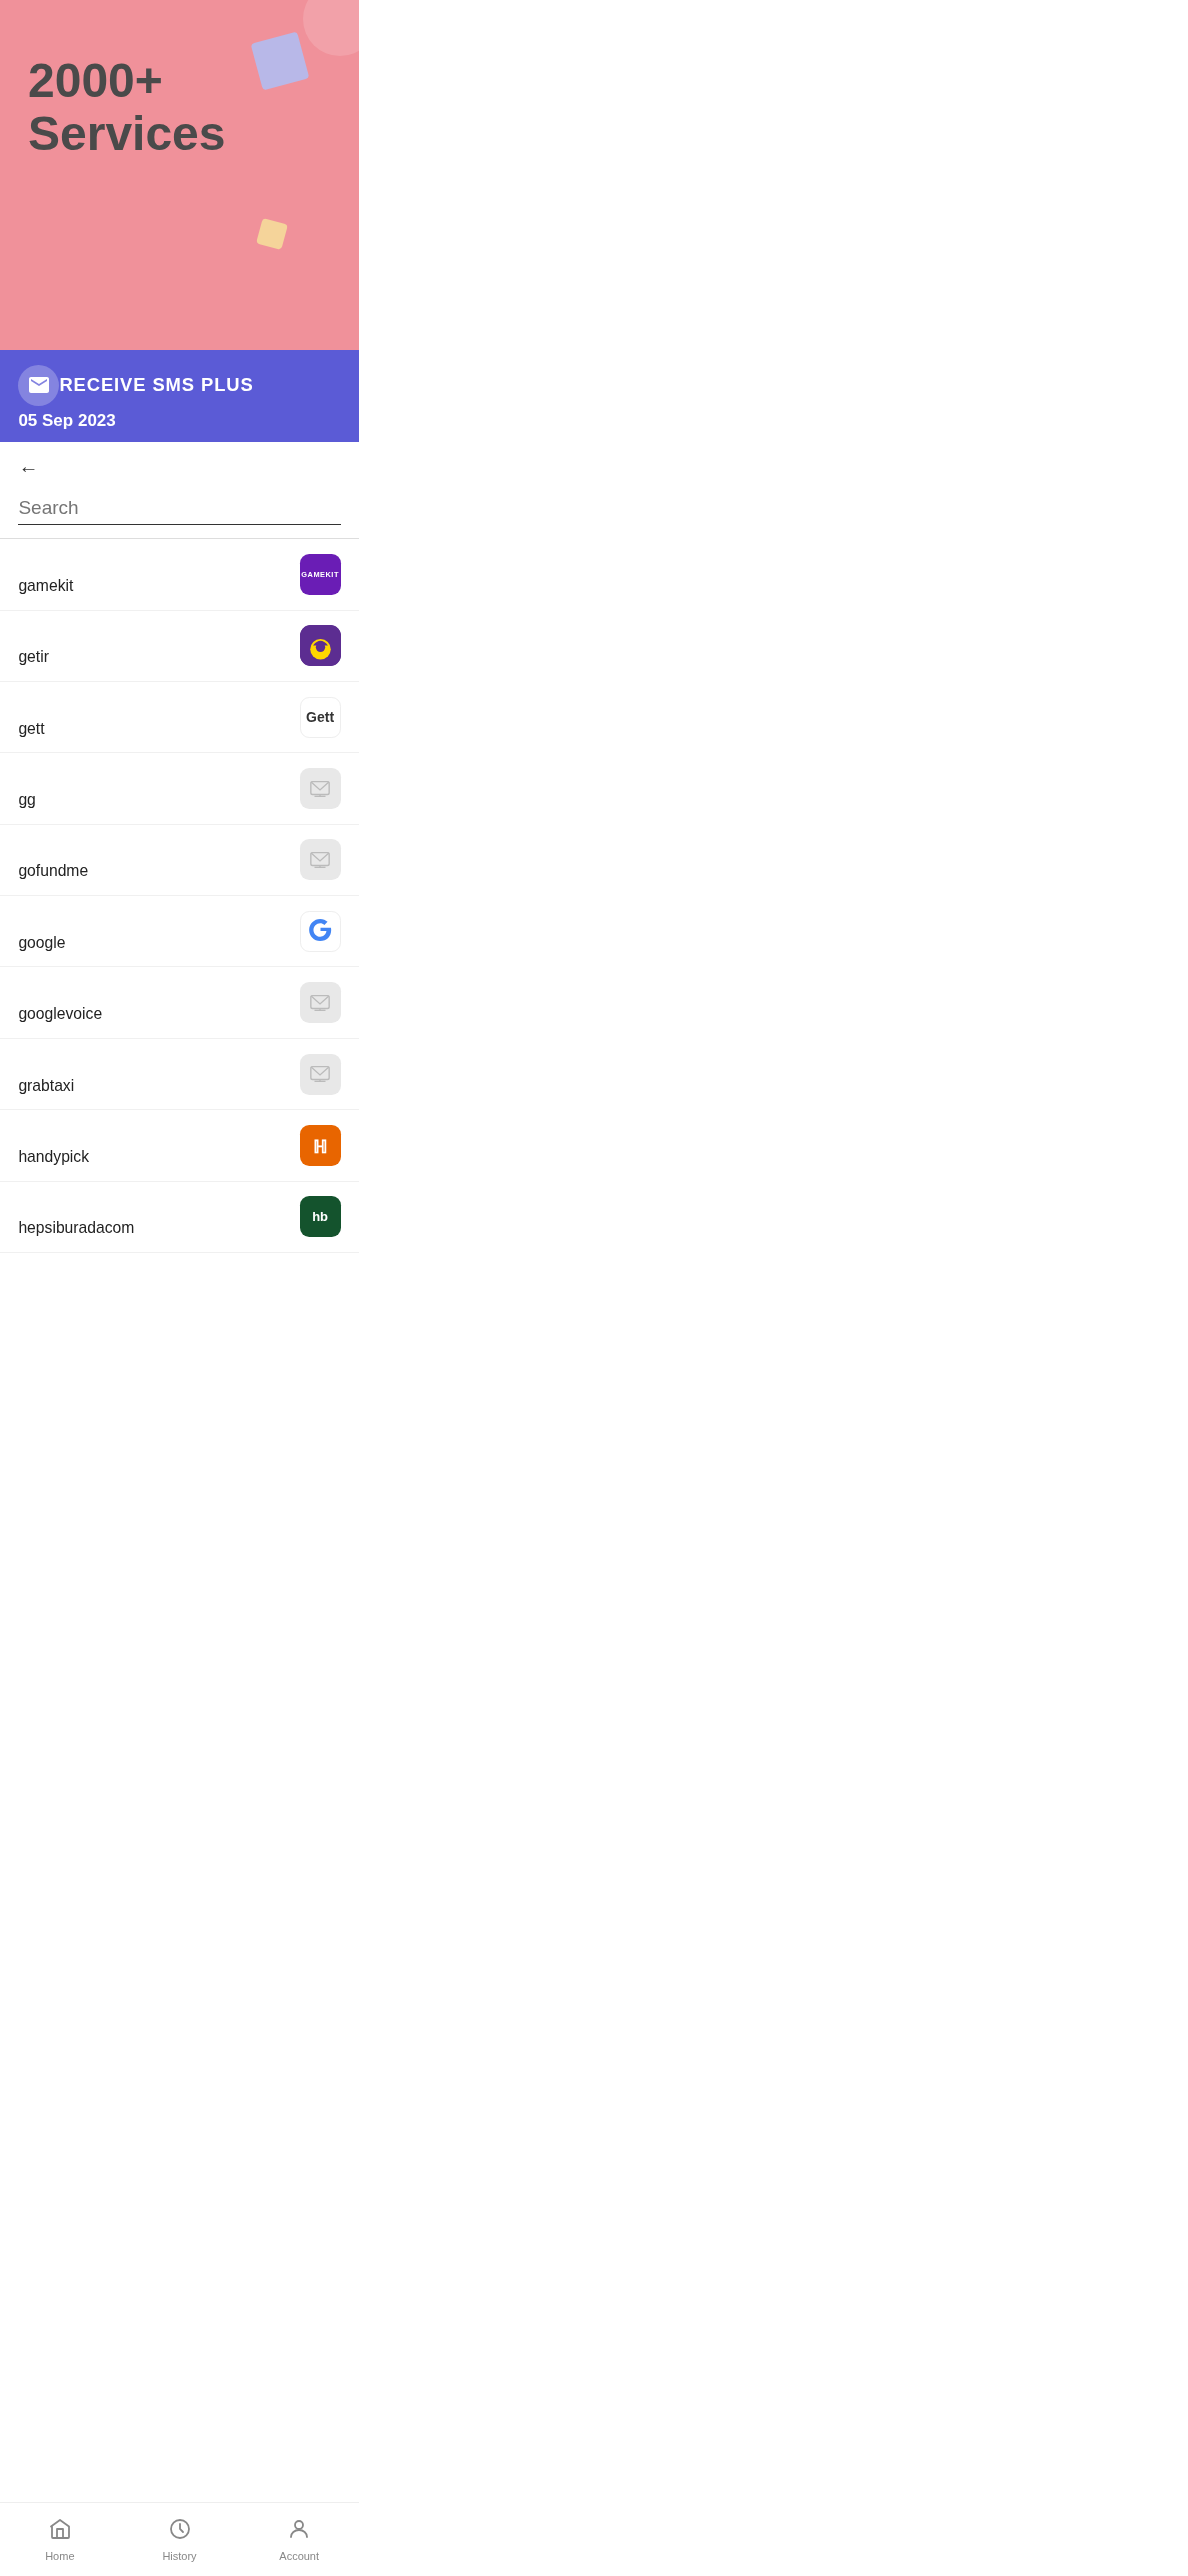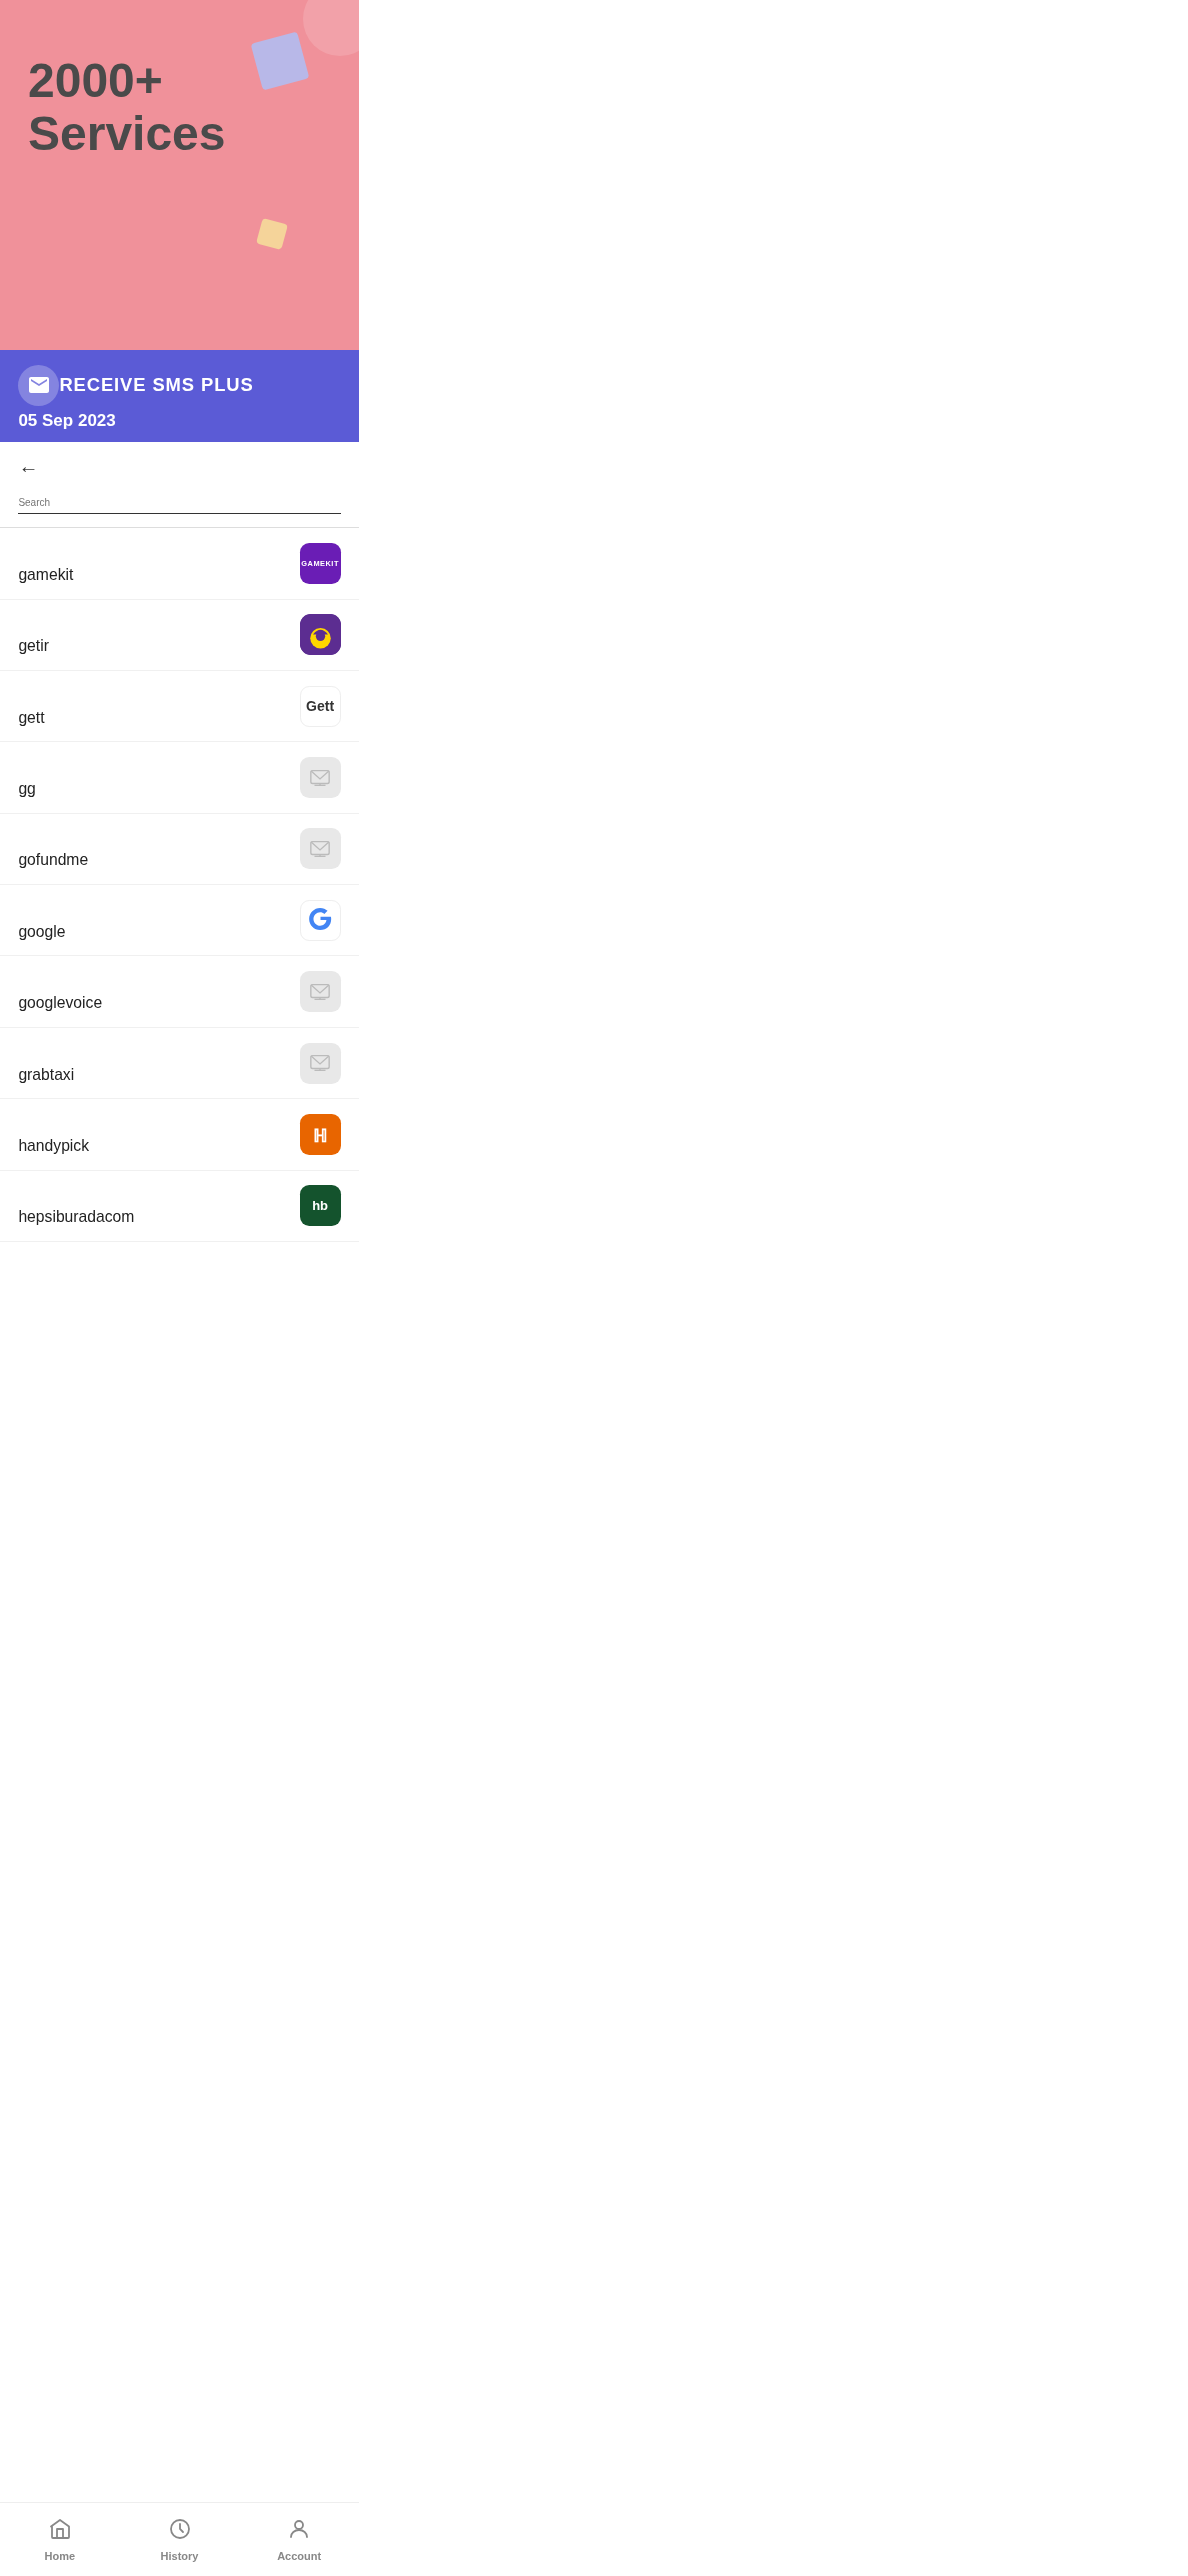--- a/index.html
+++ b/index.html
@@ -126,21 +126,21 @@
     .search-container {
       padding: 0 18.4px 13px 18.4px;
       border-bottom: 0.9px solid #ddd;
     }
 
     .search-input {
       width: 100%;
       border: none;
       border-bottom: 1.8px solid #333;
       outline: none;
-      font-size: 10px;
+      font-size: 19px;
       color: #aaa;
       padding: 5.5px 0;
       background: transparent;
     }
 
     
     .service-list {
       list-style: none;
     }
 
@@ -240,21 +240,20 @@
 
     .nav-item {
       flex: 1;
       display: flex;
       flex-direction: column;
       align-items: center;
       justify-content: center;
       gap: 9px;
       cursor: pointer;
       padding: 9.2px 0;
-      font-weight: bold;
     }
 
     .nav-item svg {
       width: 24px;
       height: 24px;
     }
 
     .nav-label {
       font-size: 11px;
       color: #888;

